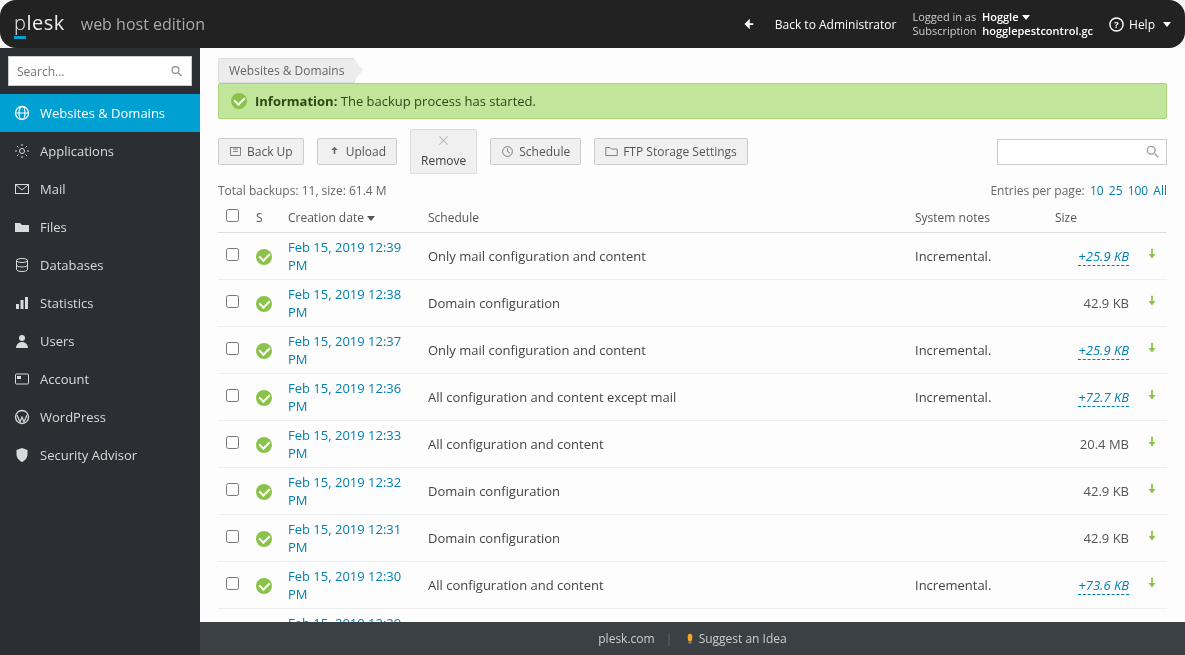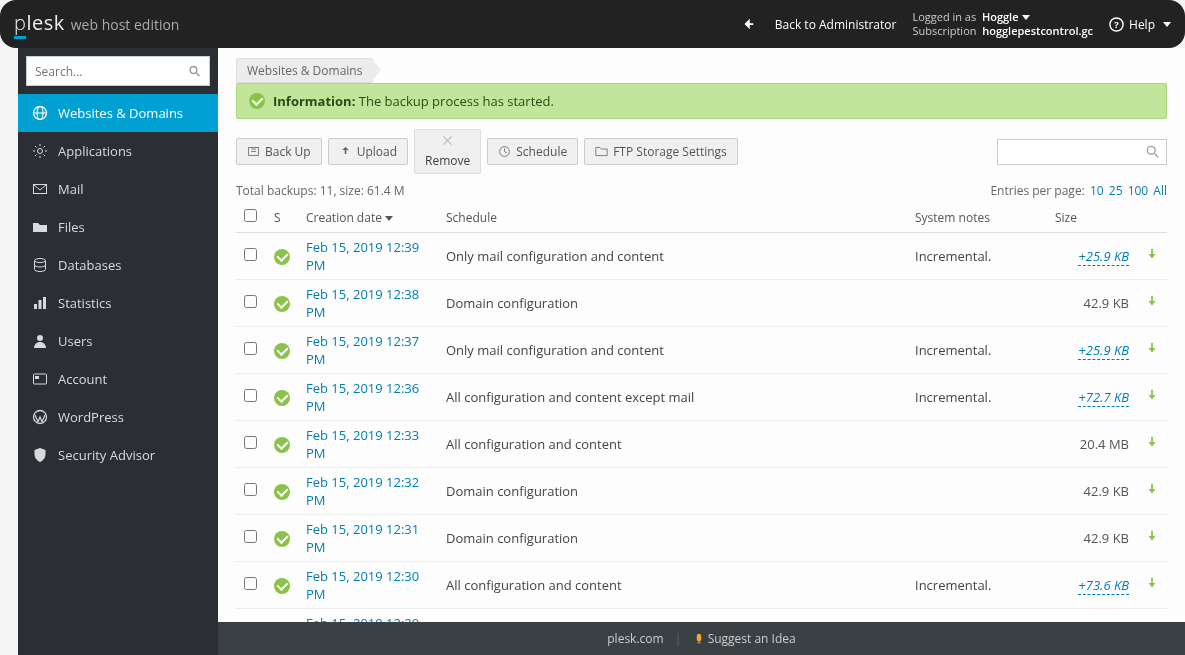--- a/index.html
+++ b/index.html
@@ -1,42 +1,42 @@
 <!DOCTYPE html>
 <html><head>
 <meta charset="utf-8">
 <style>
 * { margin:0; padding:0; box-sizing:border-box; font-family:"Open Sans","Helvetica Neue",Arial,sans-serif; }
 body { background:#f5f5f5; width:1185px; height:655px; overflow:hidden; font-size:13px; color:#444; }
 .topbar { background:#222; color:#fff; height:48px; display:flex; align-items:center; padding:0 14px;border-radius:16px; }
 .logo { font-size:20px; font-weight:300; letter-spacing:0.5px; color:#eee; }
 .logo b { font-weight:400; }
 .logo-und { display:inline-block; border-bottom:3px solid #00a0d2; }
-.edition { font-size:14px; color:#aaa; margin-left:6px; }
+.edition { font-size:16px; color:#aaa; margin-left:16px; }
 .topbar-right { margin-left:auto; display:flex; align-items:center; gap:16px; font-size:12px; }
 .back-admin { display:flex; align-items:center; gap:20px; cursor:pointer; color:#fff; }
 .account-block { line-height:1.3; font-size:11px; color:#ccc; }
 .account-block .un { color:#fff; font-weight:600;margin-top:8px; }
 .help { display:flex; align-items:center; gap:5px; cursor:pointer; color:#fff; }
 .caret { display:inline-block; width:0; height:0; border-left:4px solid transparent; border-right:4px solid transparent; border-top:5px solid #fff; vertical-align:middle; margin-left:3px;}
 .shell { display:flex; height:607px; }
-.sidebar { width:200px; background:#2b2f33; color:#cfd2d4; display:flex; flex-direction:column;margin-left:18px; }
+.sidebar { width:200px; background:#2b2f33; color:#cfd2d4; display:flex; flex-direction:column; }
 .searchbox { margin:8px; background:#fff; display:flex; align-items:center; height:30px; padding:0 8px; border:1px solid #ccc; }
 .searchbox input { border:none; outline:none; flex:1; font-size:12px; }
 .searchbox svg { width:15px; height:15px; fill:#888; }
 .nav-item { display:flex; align-items:center; gap:10px; padding:10px 14px; cursor:pointer; font-size:13px; color:#d8dadd; }
 .nav-item.active { background:#00a0d2; color:#fff; }
 .nav-item svg { width:16px; height:16px; fill:currentColor; }
 .main { flex:1; background:#fdfdfd; overflow:auto; padding:10px 18px 0 18px; position:relative; }
 .breadcrumb { font-size:12px; color:#666; background:#ececec; display:inline-block; padding:3px 10px; border:1px solid #ddd; border-radius:2px; position:relative; }
 .breadcrumb::after { content:""; position:absolute; right:-9px; top:0; width:0; height:0; border-top:11px solid transparent; border-bottom:11px solid transparent; border-left:9px solid #ececec; }
 h1.page-title { font-size:26px; font-weight:400; margin:8px 0 10px 0; color:#333; }
 .info-banner { background:#c2e59c; border:1px solid #a8d47a; padding:8px 12px; display:flex; align-items:center; gap:8px; font-size:13px; color:#2c4a15; margin-bottom:10px; border-radius:2px; }
 .info-banner strong { color:#2c4a15; }
-.toolbar { display:flex; gap:6px; align-items:center; margin-bottom:8px; }
+.toolbar { display:flex; gap:13px; align-items:center; margin-bottom:8px; }
 .btn { background:#f0f0f0; border:1px solid #ccc; padding:4px 10px; font-size:12px; color:#555; display:flex; align-items:center; gap:5px; cursor:pointer; border-radius:2px; }
 .btn.disabled { color:#404040; border-color:#ddd; cursor:default;flex-direction:column; }
 .btn svg { width:13px; height:13px; fill:currentColor; }
 .toolbar-search { margin-left:auto; width:170px; border:1px solid #ccc; height:26px; display:flex; align-items:center; padding:0 6px; background:#fff; }
 .toolbar-search svg { width:14px; height:14px; fill:#999; margin-left:auto; }
 .summary-line { display:flex; justify-content:space-between; font-size:12px; color:#666; margin:6px 0 4px 0; }
 .entries a { color:#007eb0; text-decoration:none; margin-left:2px; }
 table.backup { width:100%; border-collapse:collapse; font-size:13px; }
 table.backup th { text-align:left; font-weight:400; color:#555; padding:6px 8px; border-bottom:1px solid #ddd; font-size:12px; }
 table.backup td { padding:5px 8px; border-bottom:1px solid #eee; vertical-align:middle; }

